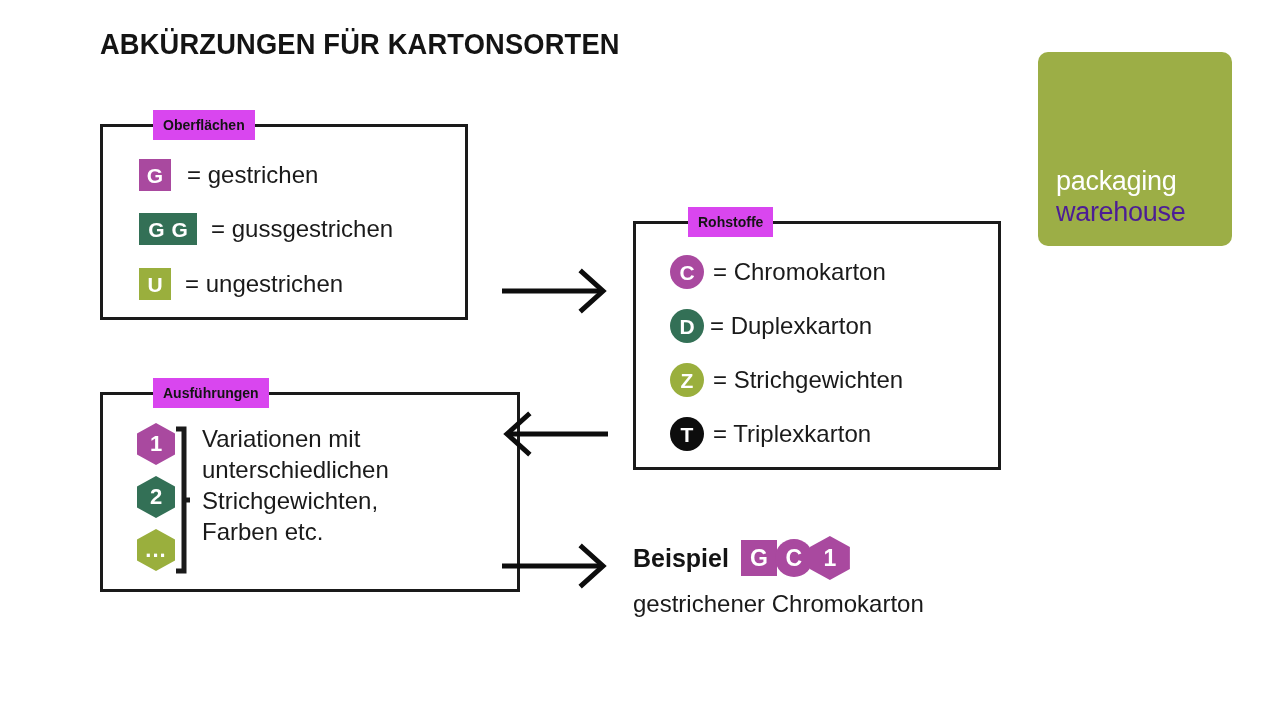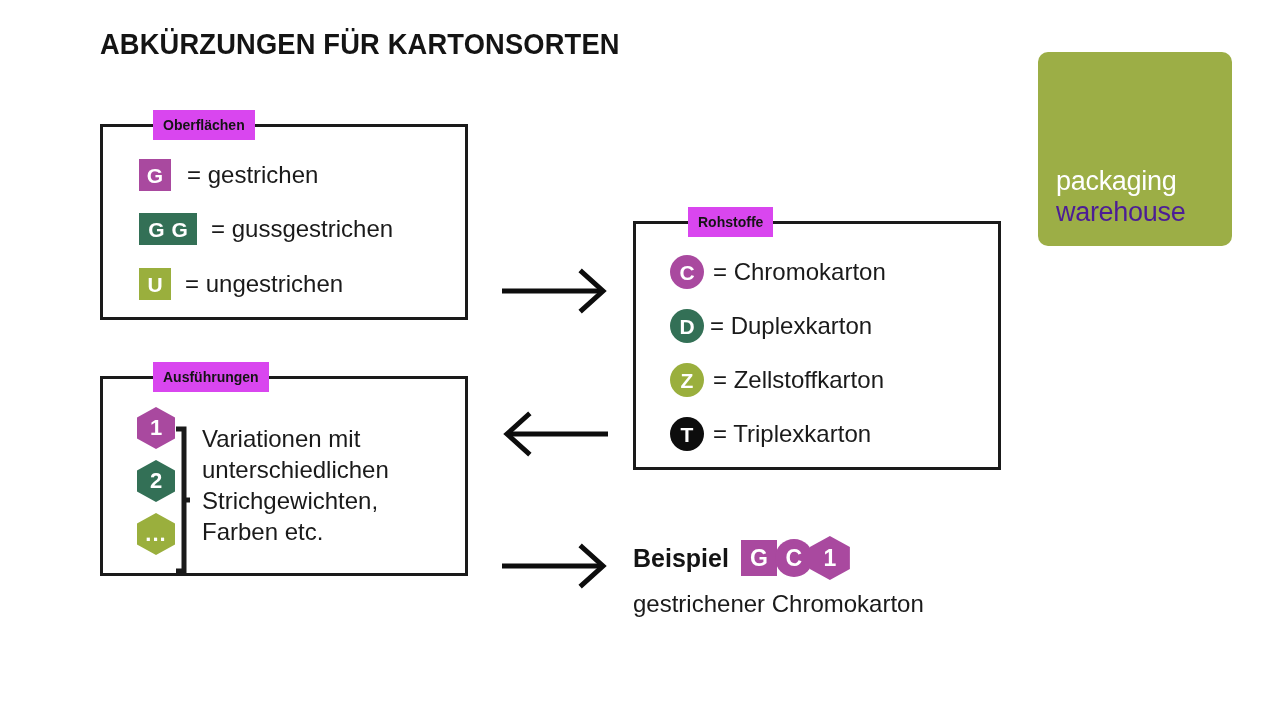--- a/index.html
+++ b/index.html
@@ -49,21 +49,21 @@
     line-height: 30px;
     text-align: right;
   }
 
   #panel-oberflaechen { left: 100px; top: 124px; width: 368px; height: 196px; }
   #panel-oberflaechen .panel-legend { left: 50px; }
 
   #panel-rohstoffe { left: 633px; top: 221px; width: 368px; height: 249px; }
   #panel-rohstoffe .panel-legend { left: 52px; }
 
-  #panel-ausfuehrungen { left: 100px; top: 376px; width: 368px; height: 200px; padding-left: 45px; }
+  #panel-ausfuehrungen { left: 100px; top: 392px; width: 420px; height: 200px; padding-left: 45px; }
   #panel-ausfuehrungen .panel-legend { left: 50px; }
 
   
   .row {
     position: absolute;
     display: flex;
     align-items: center;
     white-space: nowrap;
   }
   .row-text {
@@ -208,21 +208,21 @@
     <span class="row-text" style="margin-left:9px;text-align:center;">= Chromokarton</span>
   </div>
 
   <div class="row" style="left:34px; top:85px;">
     <span class="badge badge-circle" style="background-color: rgb(51, 112, 86);">D</span>
     <span class="row-text" style="margin-left:6px;">= Duplexkarton</span>
   </div>
 
   <div class="row" style="left:34px; top:139px;">
     <span class="badge badge-circle" style="background-color: rgb(154, 175, 61);">Z</span>
-    <span class="row-text" style="margin-left:9px;">= Zellstoffkarton</span>
+    <span class="row-text" style="margin-left:9px;">= Strichgewichten</span>
   </div>
 
   <div class="row" style="left:34px; top:193px;">
     <span class="badge badge-circle" style="background-color: rgb(13, 13, 13);">T</span>
     <span class="row-text" style="margin-left:9px;">= Triplexkarton</span>
   </div>
 </div>
 
 <div class="panel" id="panel-ausfuehrungen">
   <div class="panel-legend">Ausführungen</div>

